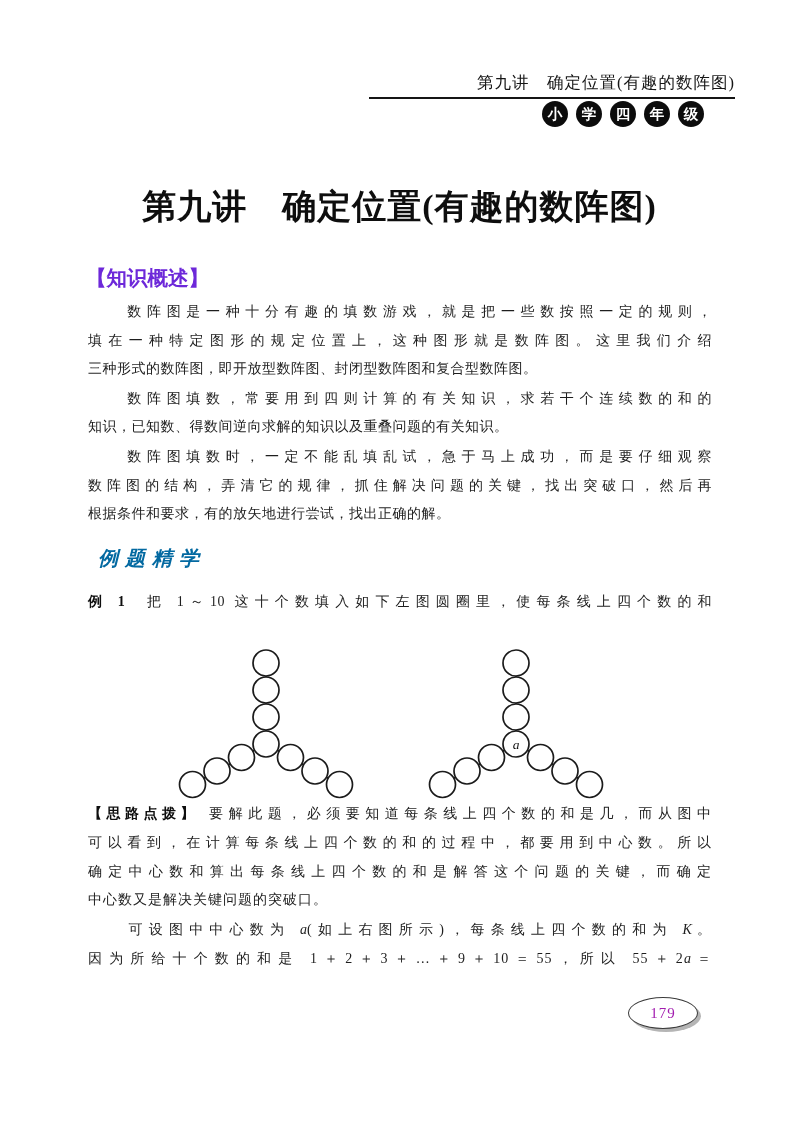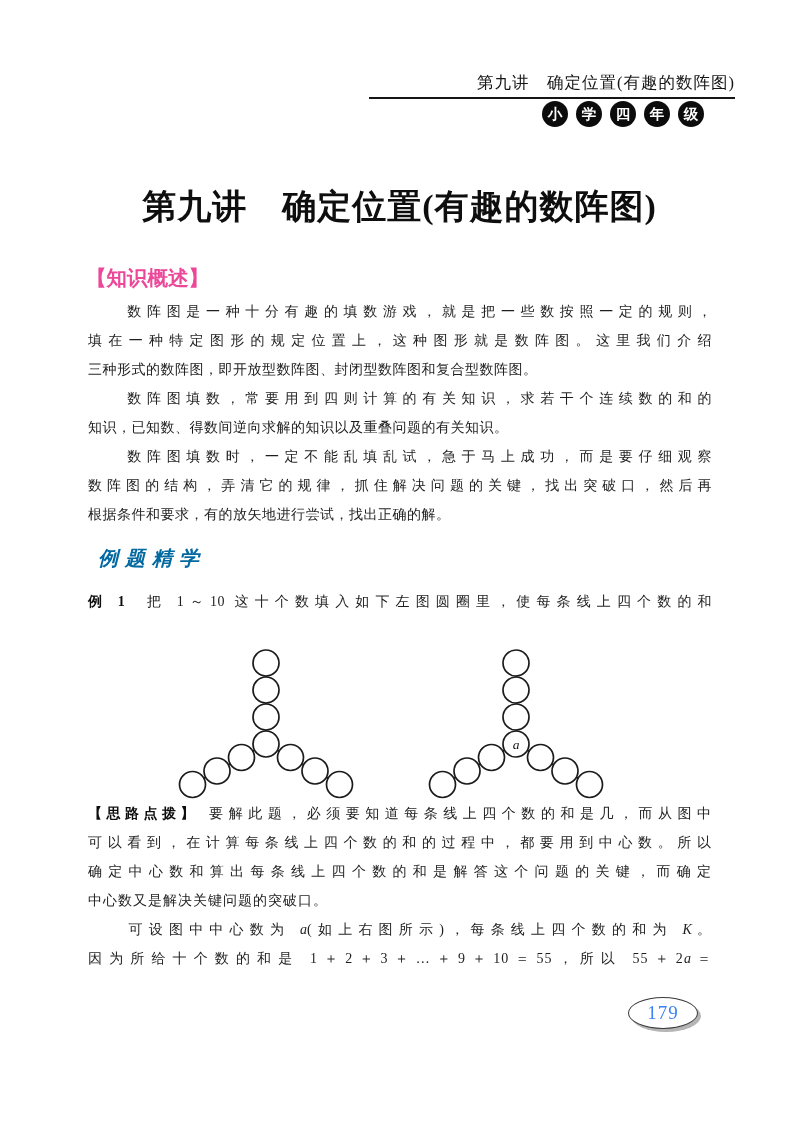--- a/index.html
+++ b/index.html
@@ -35,21 +35,21 @@
   
   .main-title {
     top: 184px; left: 0; width: 799px;
     text-align: center; font-weight: bold;
     font-size: 34px; letter-spacing: 1px; color: #0e0e0e;
     white-space: nowrap;
   }
 
   
   .section-heading {
-    font-size: 20.5px; font-weight: bold; color: #ec4899;
+    font-size: 20.5px; font-weight: bold; color: #6d28d9;
     white-space: nowrap;
   }
   .knowledge-heading { top: 264px; left: 86px; }
   .examples-heading {
     top: 545px; left: 98px;
     font-size: 20px; font-weight: bold; font-style: italic;
     letter-spacing: 7px; white-space: nowrap; color: #0369a1;
   }
 
   
@@ -57,39 +57,39 @@
     left: 88px; width: 624px;
     font-size: 14px; line-height: 29px;
     letter-spacing: 0.5px; color: #1e1e1e;
   }
   .knowledge-body { top: 297px; }
   .example-body { top: 587px; }
   .hints-body { top: 799px; }
   .solution-body { top: 915px; }
 
   .fline { white-space: nowrap; text-align: justify; text-align-last: justify; }
-  .lline { text-align: right; text-align-last: left; }
+  .lline { text-align: right; text-align-last: left; font-family: Liberation Mono, monospace; }
 
   .inline-label { font-weight: bold; color: #0e0e0e; }
   .ex-label { margin-right: 16px; }
   .hint-label { margin-right: 10px; letter-spacing: 0; }
   .hint-text { letter-spacing: 1px; }
   .mvar { font-style: italic; font-family: "Liberation Serif", serif; letter-spacing: 0; }
 
   
   .fig { position: absolute; }
 
   
   .page-number-oval {
     top: 997px; left: 628px; width: 68px; height: 30px;
     border: 1.6px solid #3a3a3a; border-radius: 50%;
     box-shadow: 3px 3px 0 #b5b5b5;
     background: #ffffff;
     text-align: center; line-height: 30px;
-    font-size: 19px; letter-spacing: 1px; color: #3b82f6;
+    font-size: 15px; letter-spacing: 1px; color: #a21caf;
   }
 </style>
 </head>
 <body>
 
 <div class="page">
 
   <div class="abs running-header">第九讲　确定位置(有趣的数阵图)</div>
   <div class="abs header-rule"></div>
 

